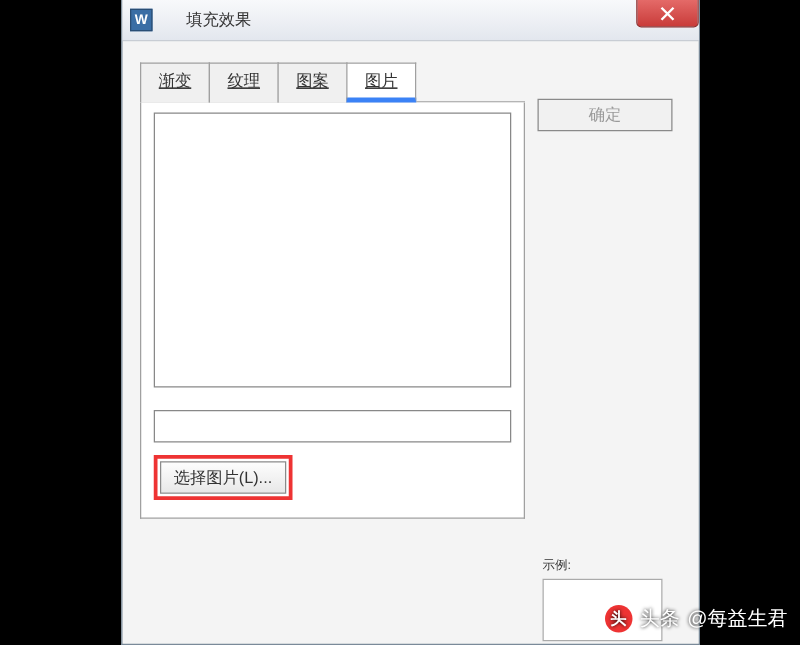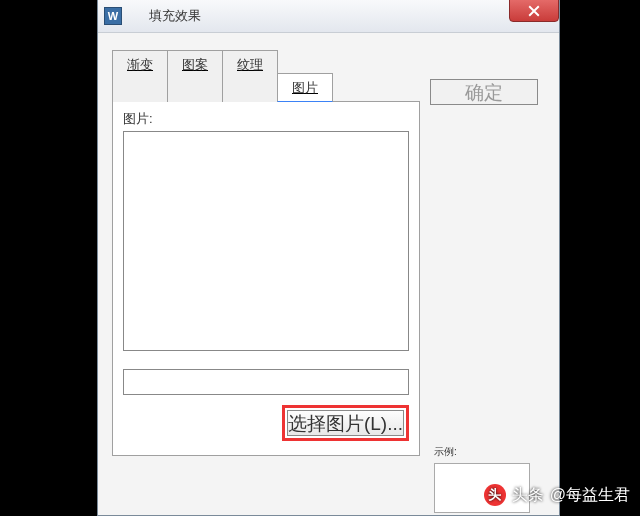--- a/index.html
+++ b/index.html
@@ -30,36 +30,36 @@
     }
     .close-btn svg { width: 12px; height: 12px; }
     .dialog-body { padding: 16px 12px 0 14px; display: flex; gap: 10px; }
     .left-col { width: 308px; }
     .tabs { display: flex; border-bottom: 1px solid #a0a0a0; text-decoration: underline; }
     .tab {
       padding: 5px 14px 4px; font-size: 13px; color: #333; border: 1px solid #a0a0a0;
       border-bottom: none; background: #f0f0f0; position: relative; top: 1px;
       margin-right: -1px; cursor: pointer;
     }
-    .tab.active { background: #fff; border-bottom: 1px solid #3b82f6; z-index: 2; margin-top: 23px; }
+    .tab.active { background: #fff; border-bottom: 4px solid #3b82f6; z-index: 2; }
     .panel { background: #fff; border: 1px solid #a0a0a0; border-top: none; padding: 8px 10px 14px; }
     .field-label { font-size: 13px; color: #333; margin-bottom: 3px; }
     .preview-box { width: 100%; height: 220px; background: #fff; border: 1px solid #888; }
     .name-box {
       width: 100%; height: 26px; margin-top: 18px; background: #fff; border: 1px solid #888;
       font-size: 13px; padding: 2px 4px;
     }
-    .select-row { display: flex; justify-content: flex-end; margin-top: 10px; }
+    .select-row { display: flex; justify-content: flex-start; margin-top: 10px; }
     .select-pic-highlight {
       border: 3px solid #e33; padding: 2px; display: inline-block;
     }
     .std-btn {
-      min-width: 96px; height: 26px; font-size: 19px; color: #333;
+      min-width: 96px; height: 26px; font-size: 13px; color: #333;
       background: linear-gradient(#fdfdfd, #e8e8e8); border: 1px solid #8a8a8a;
-      cursor: pointer; padding: 0 0; white-space: nowrap;
+      cursor: pointer; padding: 0 10px; white-space: nowrap;
     }
     .std-btn:disabled { color: #9a9a9a; cursor: default; background: #f1f1f1; }
     .right-col { display: flex; flex-direction: column; gap: 8px; padding-top: 30px; align-items: stretch; position: relative; }
     .example-label { position: absolute; bottom: 60px; left: 4px; font-size: 10px; color: #333; }
     .example-box { position: absolute; bottom: 6px; left: 4px; width: 96px; height: 50px; border: 1px solid #aaa; background: #fff; }
     .watermark {
       position: absolute; right: 10px; bottom: 10px; color: #fff; font-size: 16px;
       display: flex; align-items: center; gap: 6px; text-shadow: 0 0 3px #000;
     }
     .wm-icon {
@@ -79,26 +79,25 @@
       <svg viewBox="0 0 10 10">
           <path d="M1 1 L9 9 M9 1 L1 9" stroke="#fff" stroke-width="1.6"></path>
         </svg>
     </div>
   </div>
 
   <div class="dialog-body">
     <div class="left-col">
       <div class="tabs">
         <div class="tab">渐变</div>
+        <div class="tab">纹理</div>
         <div class="tab">图案</div>
-        <div class="tab">纹理</div>
         <div class="tab active">图片</div>
       </div>
       <div class="panel">
-        <div class="field-label">图片:</div>
         <div class="preview-box"></div>
         <input class="name-box" type="text" readonly="" value="" style="">
         <div class="select-row">
           <span class="select-pic-highlight">
             <button class="std-btn">选择图片(L)...</button>
           </span>
         </div>
       </div>
     </div>
 

